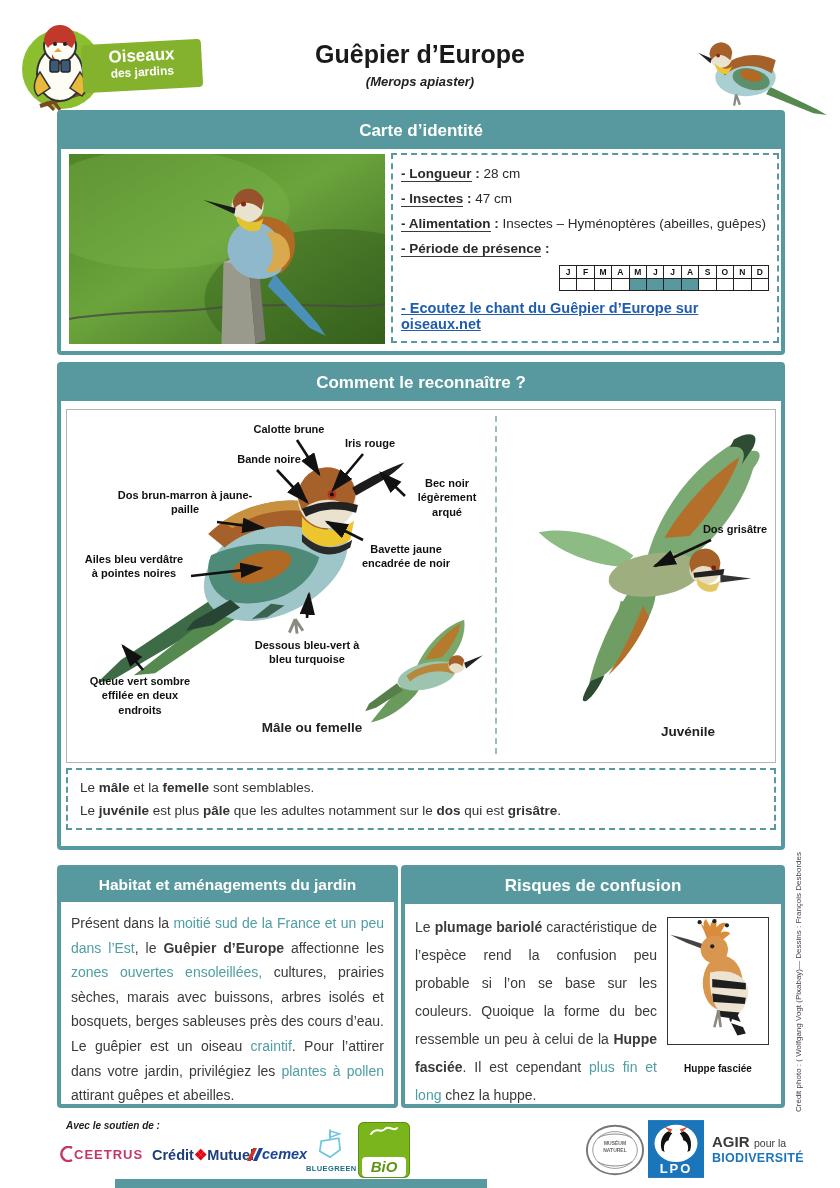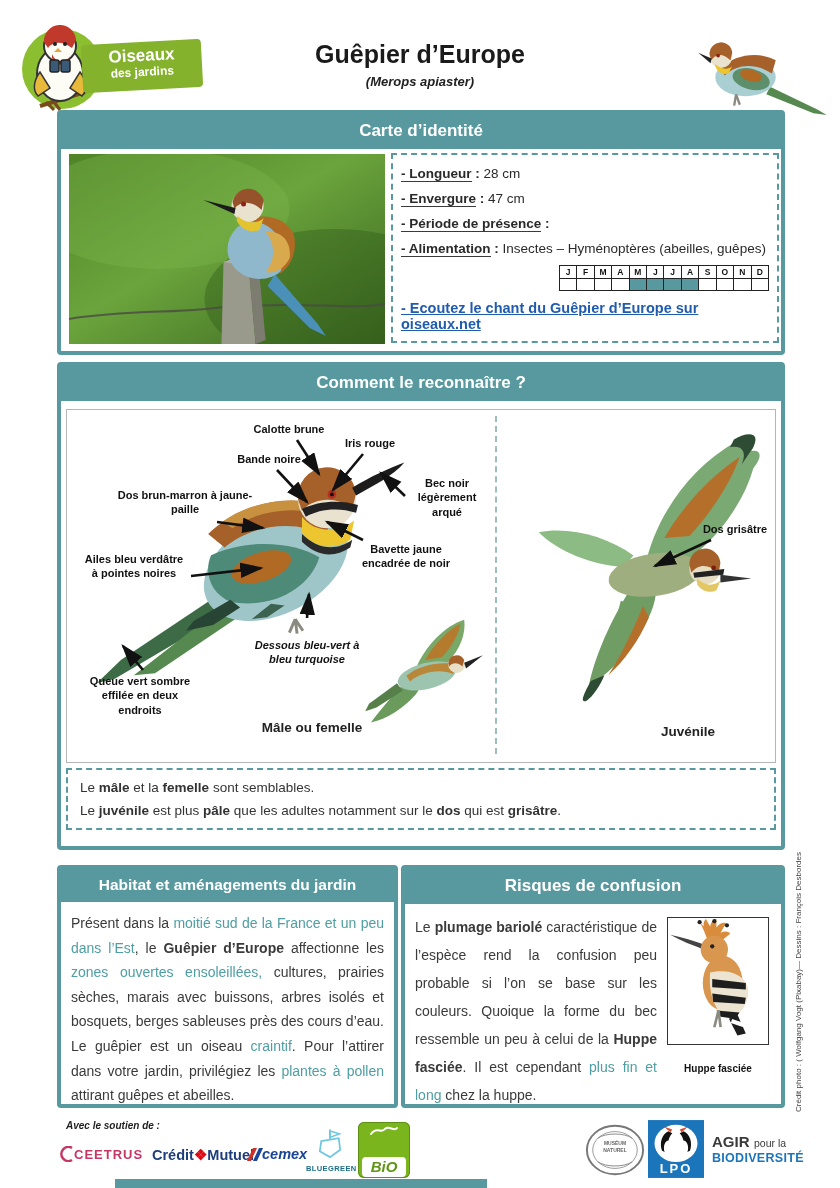--- a/index.html
+++ b/index.html
@@ -161,27 +161,27 @@
         <circle cx="174" cy="50" r="2.5" fill="#8b2515"></circle>
         <path d="M168,62 C176,70 188,70 194,64 L190,76 C180,80 170,74 167,66 Z" fill="#e3c32f"></path>
       </svg>
     </div>
 
     <div class="stats-panel">
       <div class="stat-row">
         <span class="stat-label">- Longueur</span><span class="stat-colon"> : </span><span>28 cm</span>
       </div>
       <div class="stat-row">
-        <span class="stat-label">- Envergure</span><span class="stat-colon"> : </span><span>47 cm</span>
+        <span class="stat-label">- Insectes</span><span class="stat-colon"> : </span><span>47 cm</span>
+      </div>
+      <div class="stat-row">
+        <span class="stat-label">- Alimentation</span><span class="stat-colon"> : </span><span>Insectes – Hyménoptères (abeilles, guêpes)</span>
       </div>
       <div class="stat-row">
         <span class="stat-label">- Période de présence</span><span class="stat-colon"> :</span>
-      </div>
-      <div class="stat-row">
-        <span class="stat-label">- Alimentation</span><span class="stat-colon"> : </span><span>Insectes – Hyménoptères (abeilles, guêpes)</span>
       </div>
 
       <table class="cal">
         <tbody>
             <tr class="r1">
           <td>J</td>
               <td>F</td>
           <td>M</td>
               <td>A</td>
           <td>M</td>
@@ -273,21 +273,21 @@
         <path d="M184,162 C192,170 202,170 208,164 L204,174 C196,178 188,174 184,168 Z" fill="#e2c764"></path>
       </svg>
 
       <div class="ann" style="left:176px;top:12px;width:92px;">Calotte brune</div>
       <div class="ann" style="left:268px;top:26px;width:70px;">Iris rouge</div>
       <div class="ann" style="left:158px;top:42px;width:88px;">Bande noire</div>
       <div class="ann" style="left:340px;top:66px;width:80px;">Bec noir légèrement arqué</div>
       <div class="ann" style="left:42px;top:78px;width:152px;">Dos brun-marron à jaune-paille</div>
       <div class="ann" style="left:280px;top:132px;width:118px;">Bavette jaune encadrée de noir</div>
       <div class="ann" style="left:14px;top:142px;width:106px;">Ailes bleu verdâtre à pointes noires</div>
-      <div class="ann" style="left:184px;top:228px;width:112px;font-style:italic;">Dessous bleu-vert à bleu turquoise</div>
+      <div class="ann" style="left:184px;top:228px;width:112px;">Dessous bleu-vert à bleu turquoise</div>
       <div class="ann" style="left:14px;top:264px;width:118px;">Queue vert sombre effilée en deux endroits</div>
       <div class="ann" style="left:622px;top:112px;width:92px;">Dos grisâtre</div>
 
       <div class="cap" style="left:150px;top:310px;width:190px;">Mâle ou femelle</div>
       <div class="cap" style="left:556px;top:314px;width:130px;">Juvénile</div>
 
       <svg class="arrows">
         <defs>
           <marker id="ah" markerWidth="10" markerHeight="8" refX="8" refY="3" orient="auto">
             <path d="M0,0 L9,3 L0,6 Z" fill="#111"></path>

